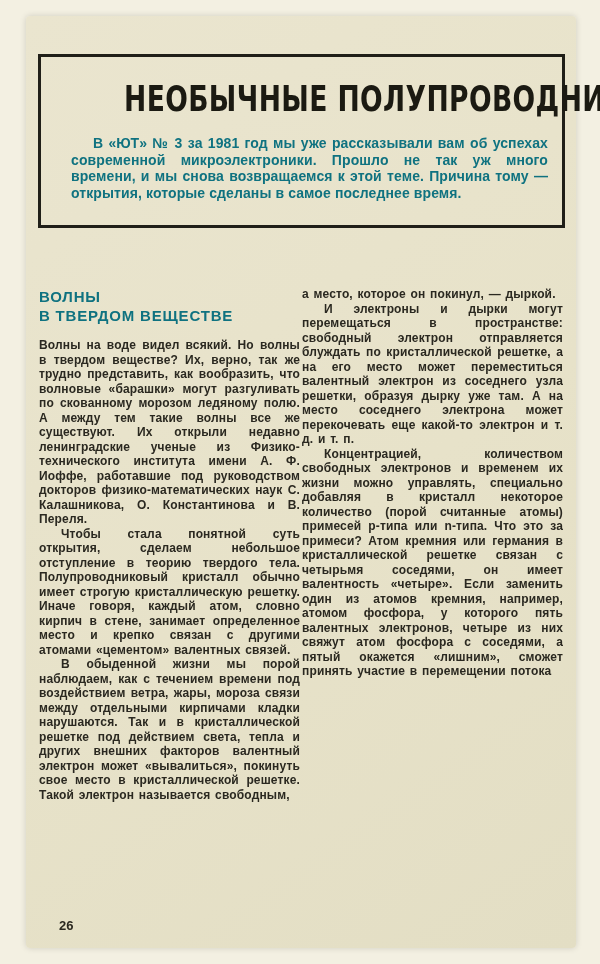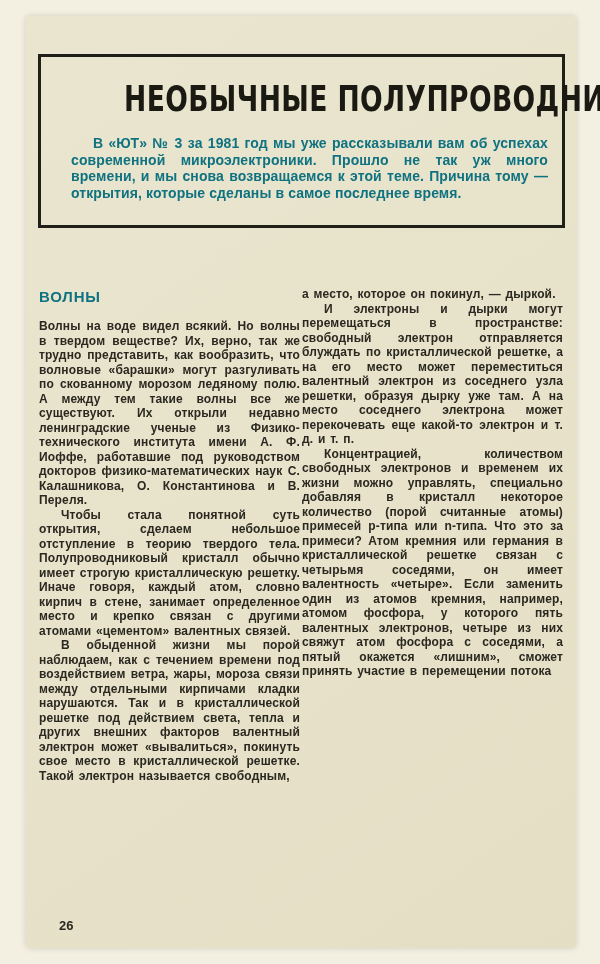--- a/index.html
+++ b/index.html
@@ -115,20 +115,21 @@
       <h1 class="title">НЕОБЫЧНЫЕ ПОЛУПРОВОДНИКИ</h1>
     </div>
     <p class="intro">В «ЮТ» № 3 за 1981 год мы уже рассказывали вам об успехах современной микроэлектроники. Прошло не так уж много времени, и мы снова возвращаемся к этой теме. Причина тому — открытия, которые сделаны в самое последнее время.</p>
   </div>
 
   <div class="columns">
 
     <div class="col">
       <h2 class="section-heading">
         <span>ВОЛНЫ</span><br>
+        <span>В ТВЕРДОМ ВЕЩЕСТВЕ</span>
       </h2>
       <p class="para">Волны на воде видел всякий. Но волны в твердом веществе? Их, верно, так же трудно представить, как вообразить, что волновые «барашки» могут разгуливать по скованному морозом ледяному полю. А между тем такие волны все же существуют. Их открыли недавно ленинградские ученые из Физико-технического института имени А. Ф. Иоффе, работавшие под руководством докторов физико-математических наук С. Калашникова, О. Константинова и В. Переля.</p>
       <p class="para indent">Чтобы стала понятной суть открытия, сделаем небольшое отступление в теорию твердого тела. Полупроводниковый кристалл обычно имеет строгую кристаллическую решетку. Иначе говоря, каждый атом, словно кирпич в стене, занимает определенное место и крепко связан с другими атомами «цементом» валентных связей.</p>
       <p class="para indent">В обыденной жизни мы порой наблюдаем, как с течением времени под воздействием ветра, жары, мороза связи между отдельными кирпичами кладки нарушаются. Так и в кристаллической решетке под действием света, тепла и других внешних факторов валентный электрон может «вывалиться», покинуть свое место в кристаллической решетке. Такой электрон называется свободным,</p>
     </div>
 
     <div class="col">
       <p class="para">а место, которое он покинул, — дыркой.</p>
       <p class="para indent">И электроны и дырки могут перемещаться в пространстве: свободный электрон отправляется блуждать по кристаллической решетке, а на его место может переместиться валентный электрон из соседнего узла решетки, образуя дырку уже там. А на место соседнего электрона может перекочевать еще какой-то электрон и т. д. и т. п.</p>
       <p class="para indent">Концентрацией, количеством свободных электронов и временем их жизни можно управлять, специально добавляя в кристалл некоторое количество (порой считанные атомы) примесей p-типа или n-типа. Что это за примеси? Атом кремния или германия в кристаллической решетке связан с четырьмя соседями, он имеет валентность «четыре». Если заменить один из атомов кремния, например, атомом фосфора, у которого пять валентных электронов, четыре из них свяжут атом фосфора с соседями, а пятый окажется «лишним», сможет принять участие в перемещении потока</p>

